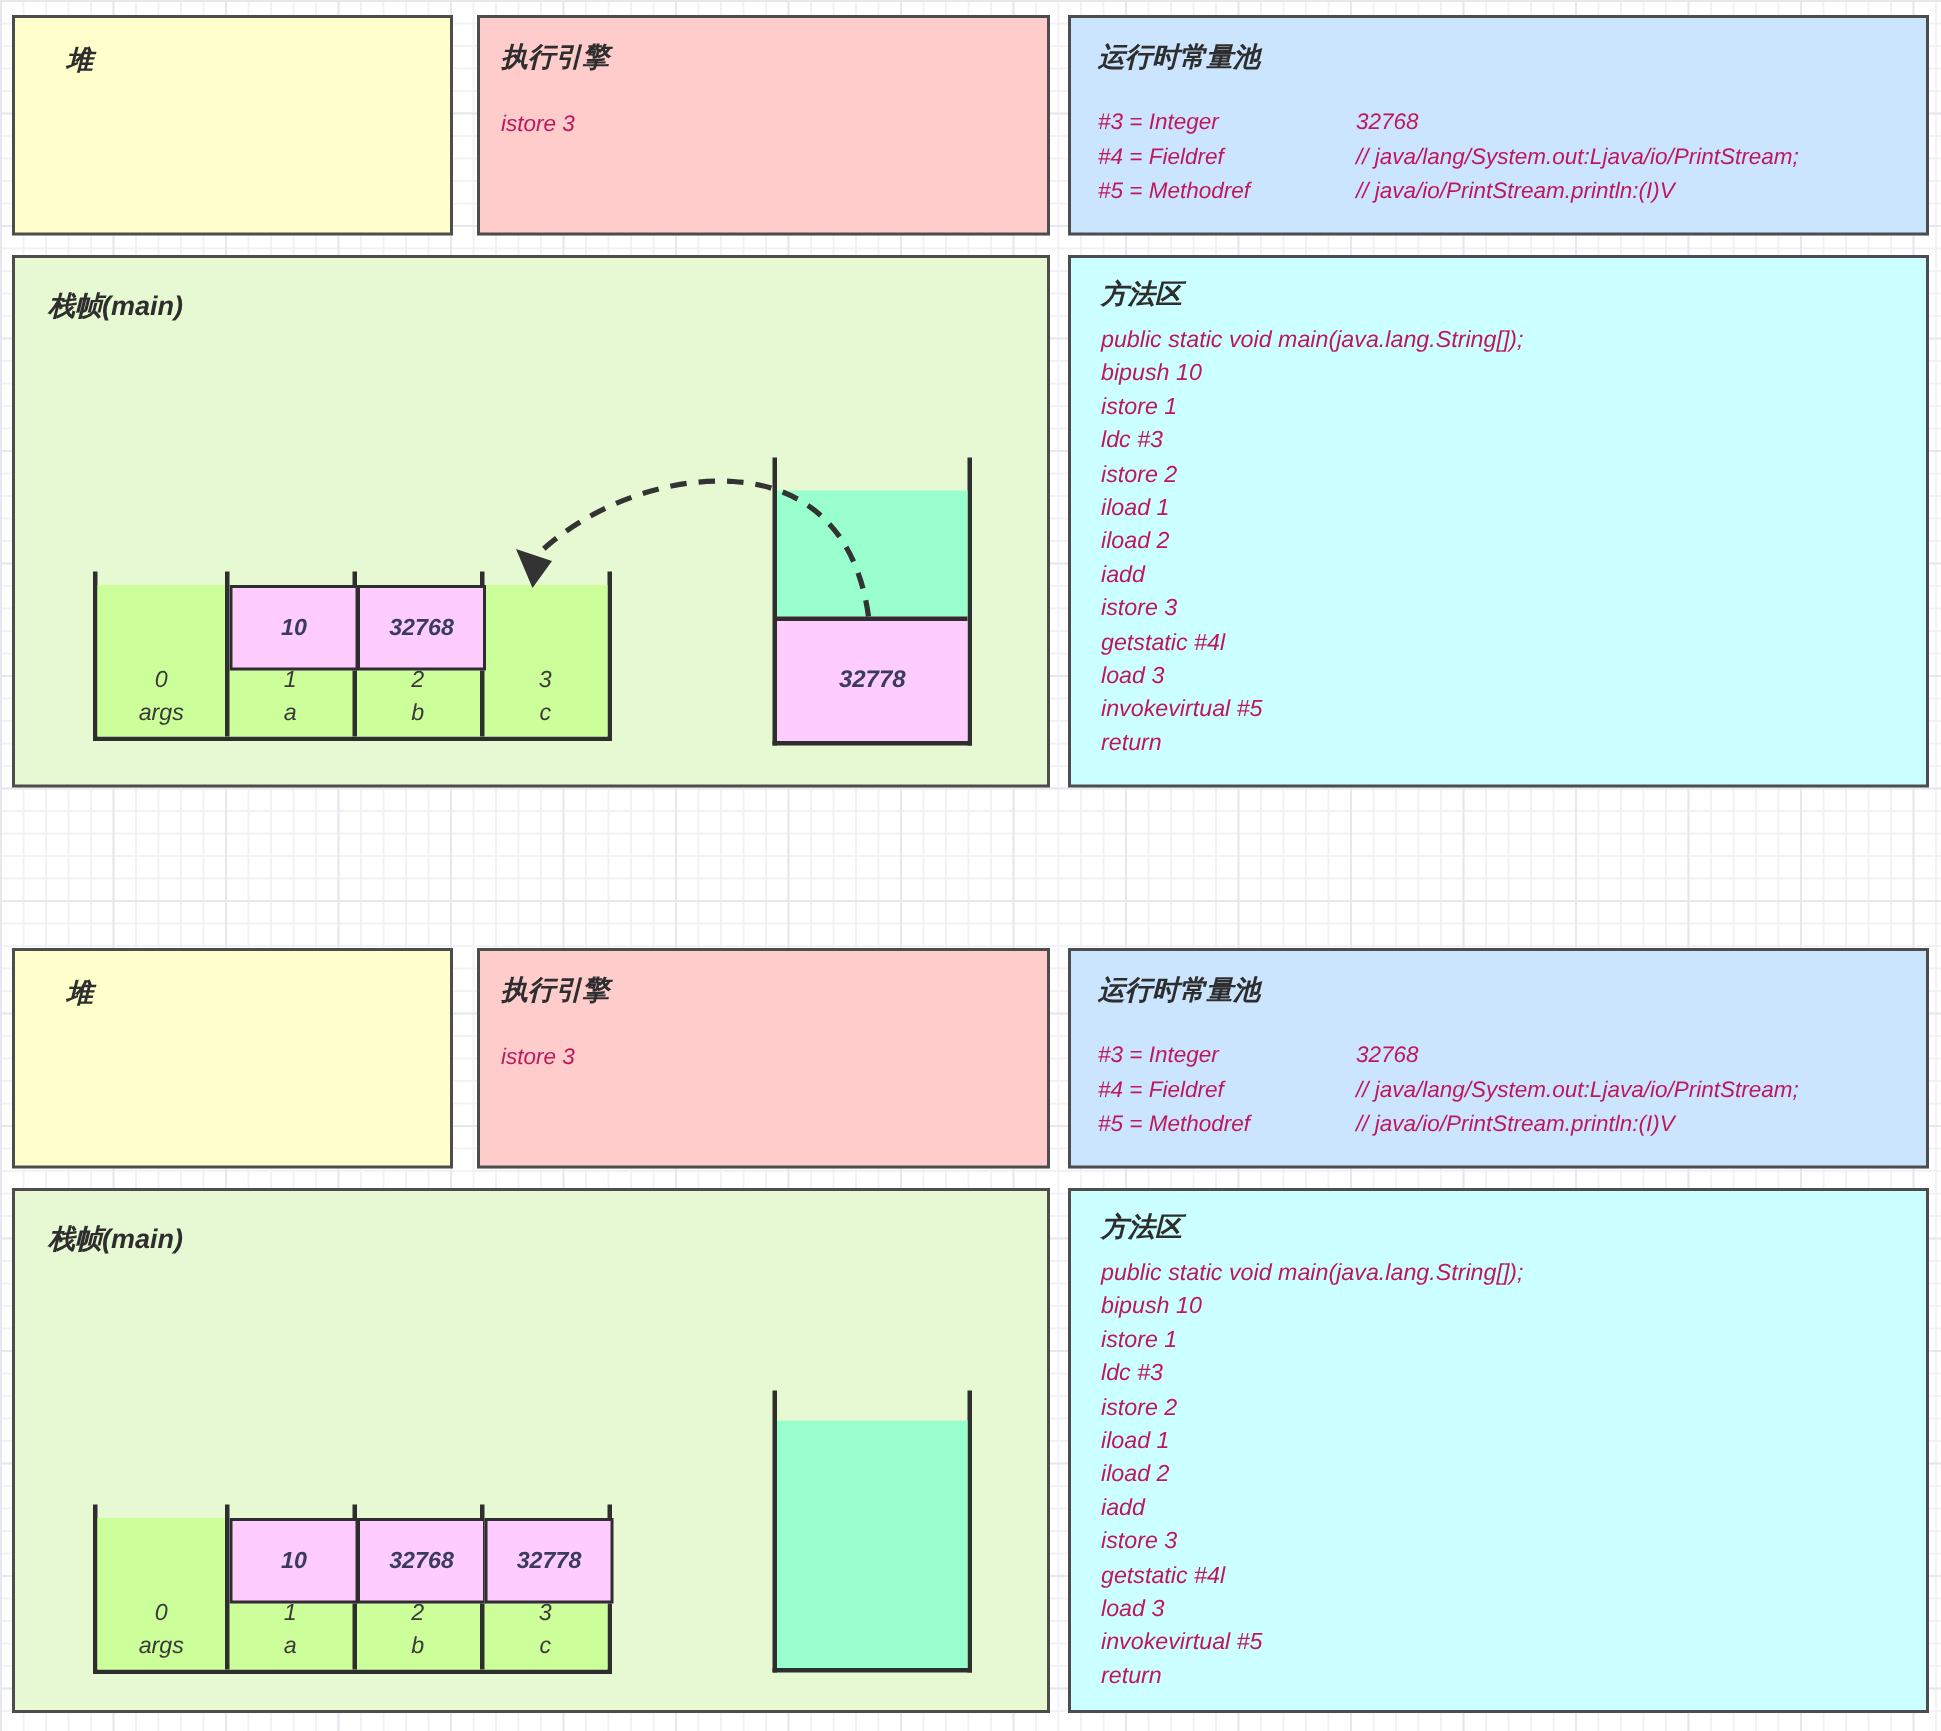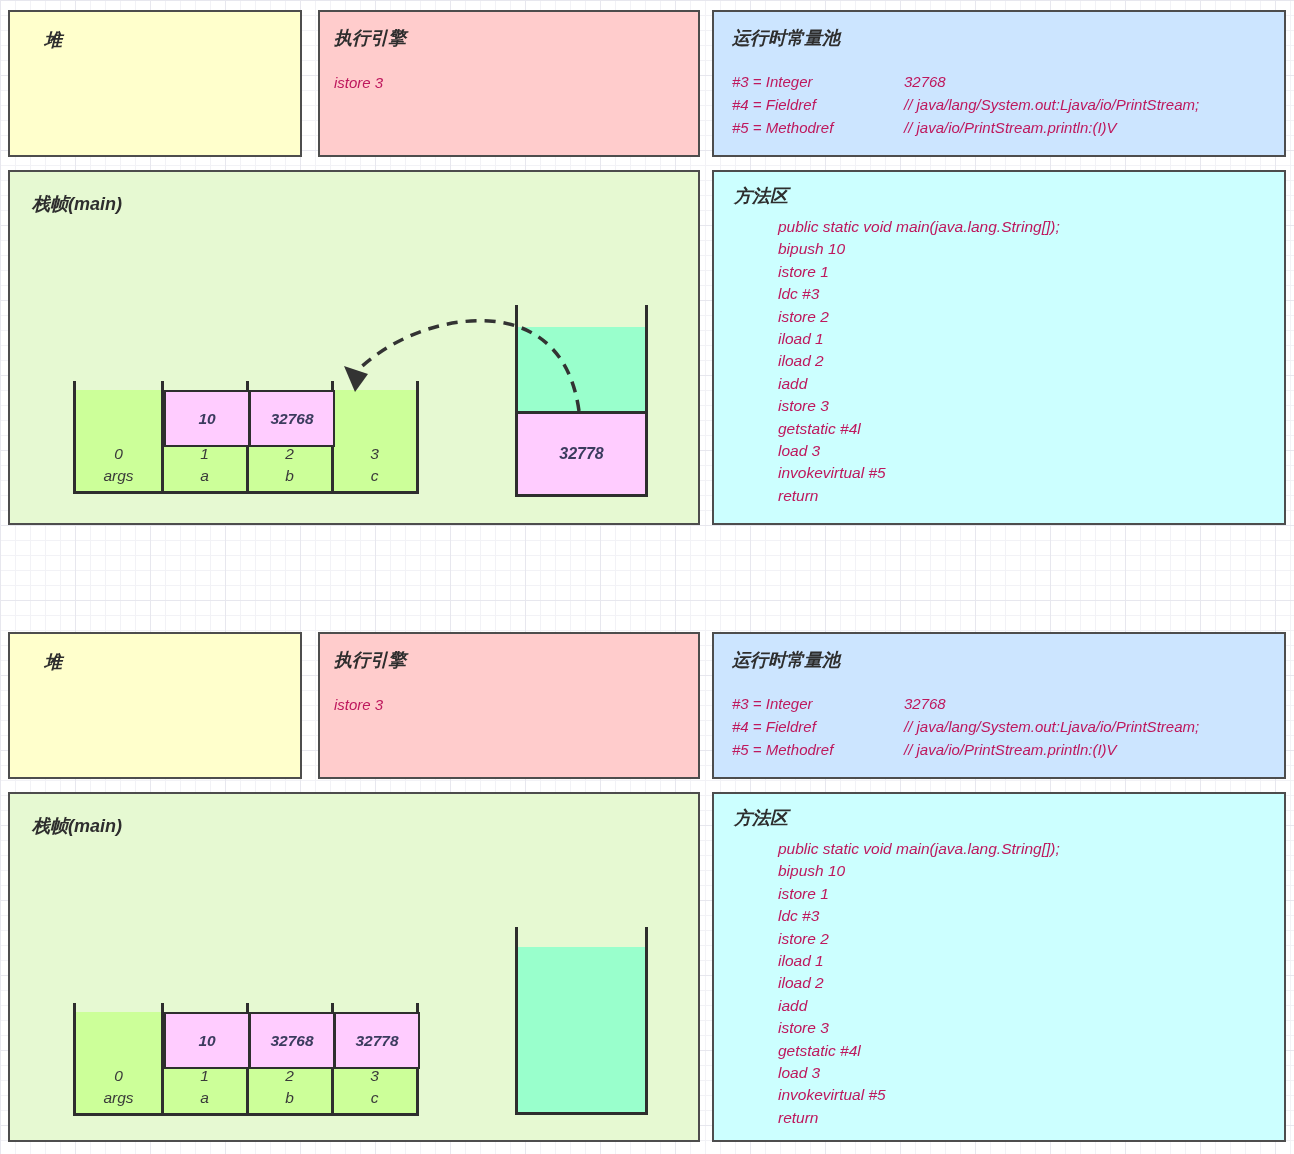--- a/index.html
+++ b/index.html
@@ -12,23 +12,23 @@
       linear-gradient(to right,#f2f2f6 1px,transparent 1px),
       linear-gradient(to bottom,#f2f2f6 1px,transparent 1px);
     background-size:75px 75px,75px 75px,15px 15px,15px 15px;
   }
   .abs{position:absolute;box-sizing:border-box;}
   .box{position:absolute;box-sizing:border-box;border:2px solid #4d4d4d;}
   .box-title{position:absolute;font-style:italic;font-weight:bold;font-size:18px;color:#2e2e2e;white-space:nowrap;}
   .itext{font-style:italic;font-size:15px;color:#be185d;white-space:nowrap;}
   .pool-row{display:flex;line-height:23px;}
   .pool-ref{width:172px;flex:0 0 172px;}
-  .code{line-height:22.4px;font-size:15.5px;margin-left:44px;}
+  .code{line-height:22.4px;font-size:15.5px;}
   
-  .lv-table{position:absolute;box-sizing:border-box;border-left:3px solid #2e2e2e;border-right:3px solid #2e2e2e;border-bottom:3px solid #2e2e2e;margin-left:11px;}
+  .lv-table{position:absolute;box-sizing:border-box;border-left:3px solid #2e2e2e;border-right:3px solid #2e2e2e;border-bottom:3px solid #2e2e2e;}
   .lv-fill{position:absolute;left:0;right:0;top:9px;bottom:0;background:#CCFF99;}
   .lv-div{position:absolute;top:0;bottom:0;width:3px;background:#2e2e2e;}
   .val-cell{position:absolute;top:9px;height:53px;width:82px;background:#FFCCFF;border:2px solid #2e2e2e;
     display:flex;align-items:center;justify-content:center;
     font-style:italic;font-weight:bold;font-size:15.5px;color:#3b3b5e;}
   .slot-label{position:absolute;top:62px;bottom:4px;width:85px;display:flex;flex-direction:column;align-items:center;justify-content:center;
     font-style:italic;font-size:15.5px;color:#3a3a3a;line-height:22px;}
   
   .cup{position:absolute;box-sizing:border-box;border-left:3px solid #2e2e2e;border-right:3px solid #2e2e2e;border-bottom:3px solid #2e2e2e;}
   .cup-teal{position:absolute;left:0;right:0;background:#99FFCC;}

